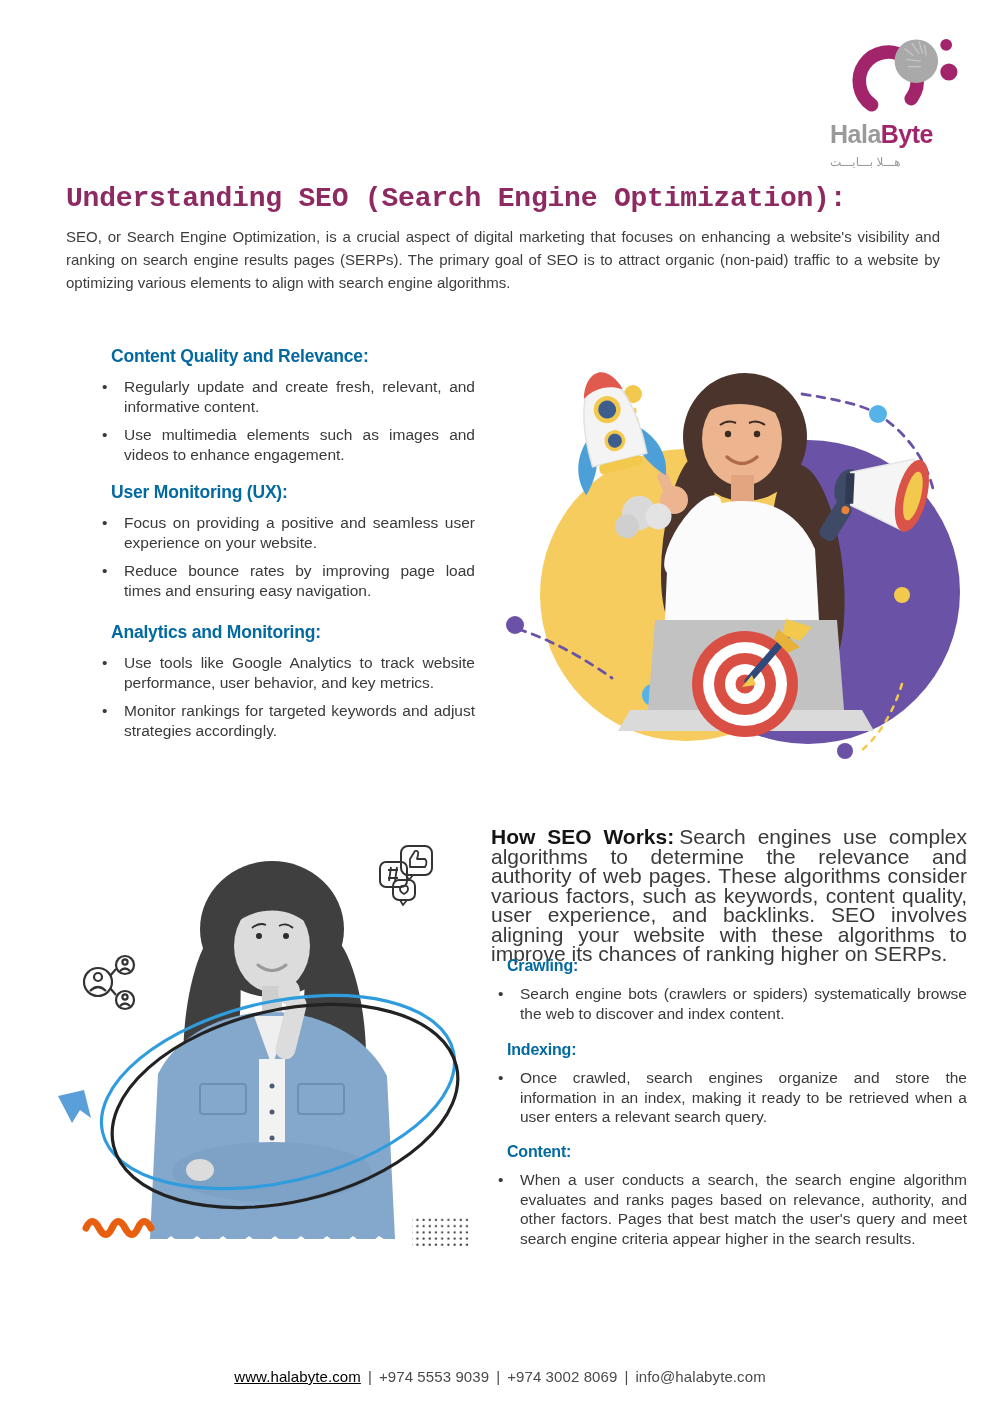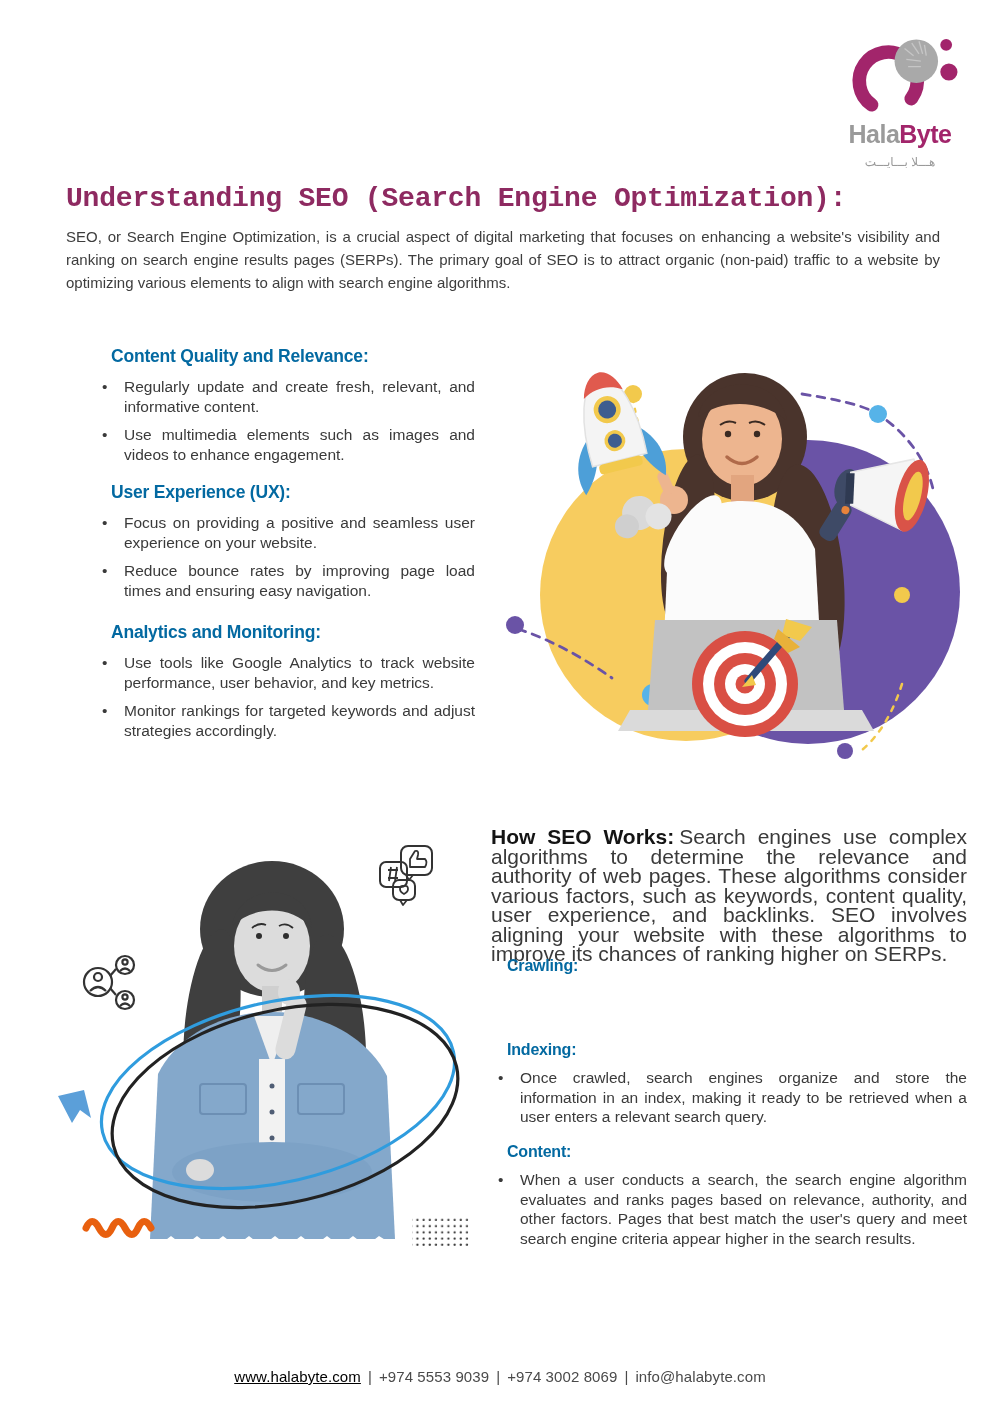--- a/index.html
+++ b/index.html
@@ -3,21 +3,21 @@
 <meta charset="utf-8">
 <style>
   * { margin:0; padding:0; box-sizing:border-box; }
   html,body { background:#ffffff; }
   .page {
     position:relative; width:1000px; height:1414px; background:#ffffff;
     font-family:"Liberation Sans", sans-serif; color:#3d3d3d; overflow:hidden;
     margin:0 auto;
   }
   
-  .logo { position:absolute; top:34px; right:30px; width:140px; text-align:center; }
+  .logo { position:absolute; top:34px; right:30px; width:140px; text-align:left; }
   .logo-mark { display:block; margin:0 auto; }
   .logo-word { font-size:25px; font-weight:700; letter-spacing:-0.5px; line-height:1; margin-top:2px; }
   .logo-word .g { color:#9a9a9a; }
   .logo-word .m { color:#a2256b; }
   .logo-arabic { font-size:12px; color:#9a9a9a; margin-top:8px; letter-spacing:1px; }
   
   .doc-title {
     position:absolute; left:66px; top:183px; width:900px;
     font-size:28px; font-weight:700; color:#8e2a61; letter-spacing:-0.2px;font-family:Liberation Mono, monospace;
   }
@@ -78,21 +78,21 @@
 
   <div class="sec sec-l" id="sec-content">
     <h3>Content Quality and Relevance:</h3>
     <ul class="blist">
       <li class="blt">Regularly update and create fresh, relevant, and informative content.</li>
       <li class="blt">Use multimedia elements such as images and videos to enhance engagement.</li>
     </ul>
   </div>
 
   <div class="sec sec-l" id="sec-ux">
-    <h3>User Experience (UX):</h3>
+    <h3>User Monitoring (UX):</h3>
     <ul class="blist">
       <li class="blt">Focus on providing a positive and seamless user experience on your website.</li>
       <li class="blt">Reduce bounce rates by improving page load times and ensuring easy navigation.</li>
     </ul>
   </div>
 
   <div class="sec sec-l" id="sec-analytics">
     <h3>Analytics and Monitoring:</h3>
     <ul class="blist">
       <li class="blt">Use tools like Google Analytics to track website performance, user behavior, and key metrics.</li>
@@ -248,20 +248,23 @@
 
     <path d="M36,394 q6,-13 13,0 t13,0 t13,0 t13,0 t13,0" fill="none" stroke="#e8600f" stroke-width="7" stroke-linecap="round" stroke-linejoin="round"></path>
 
     <rect x="362" y="384" width="57" height="30" fill="url(#dotgrid)"></rect>
   </svg>
 
   <p class="howseo"><span class="lead">How SEO Works:</span><span>Search engines use complex algorithms to determine the relevance and authority of web pages. These algorithms consider various factors, such as keywords, content quality, user experience, and backlinks. SEO involves aligning your website with these algorithms to improve its chances of ranking higher on SERPs.</span></p>
 
   <div class="sec sec-r" id="sec-crawling">
     <h3>Crawling:</h3>
+    <ul class="blist">
+      <li class="blt">Search engine bots (crawlers or spiders) systematically browse the web to discover and index content.</li>
+    </ul>
   </div>
 
   <div class="sec sec-r" id="sec-indexing">
     <h3>Indexing:</h3>
     <ul class="blist">
       <li class="blt">Once crawled, search engines organize and store the information in an index, making it ready to be retrieved when a user enters a relevant search query.</li>
     </ul>
   </div>
 
   <div class="sec sec-r" id="sec-ranking">

